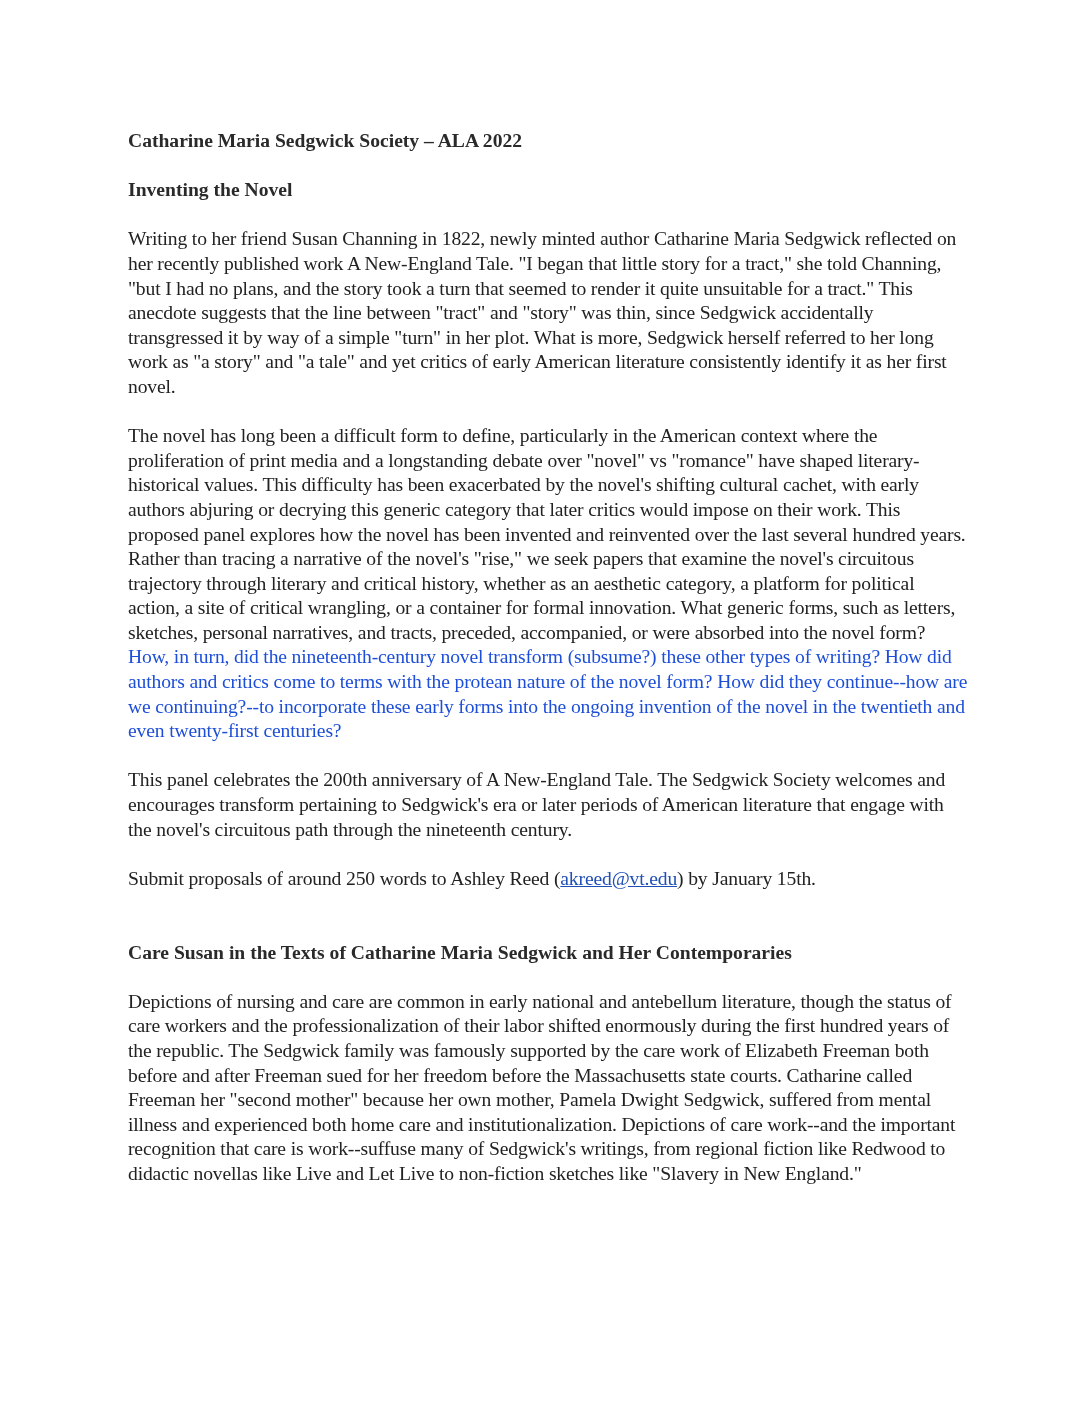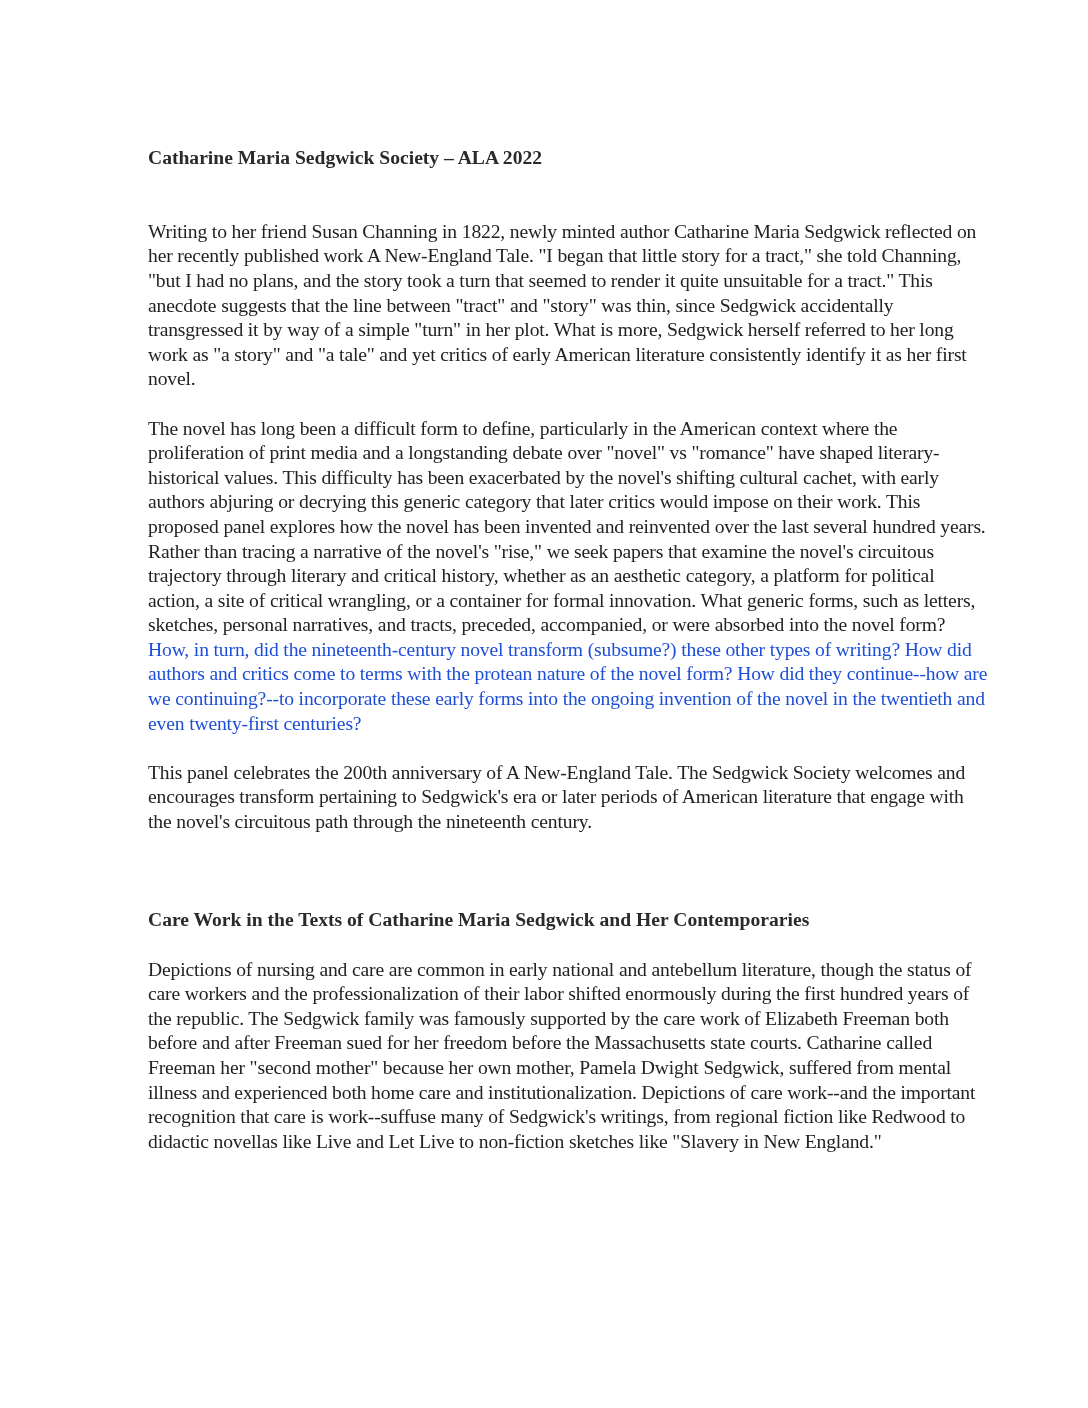--- a/index.html
+++ b/index.html
@@ -9,27 +9,26 @@
   }
   body {
     width: 1088px;
     height: 1408px;
     position: relative;
     overflow: hidden;
   }
   .page {
     position: absolute;
     left: 128px;
-    top: 146px;
+    top: 129px;
     width: 840px;
     font-family: "Liberation Serif", "DejaVu Serif", serif;
     font-size: 19.6px;
     line-height: 24.6px;
     color: #222222;
-    margin-left: 20px;
   }
   .page p, .page h1, .page h2 {
     margin: 0;
     padding: 0;
   }
   .heading {
     font-weight: bold;
     font-size: 19.6px;
     line-height: 24.6px;
     color: #2a2a2a;
@@ -45,31 +44,33 @@
   }
 </style>
 </head>
 <body>
 
 <div class="page">
 
   <h1 class="heading">Catharine Maria Sedgwick Society – ALA 2022</h1>
   <div class="gap"></div>
 
+  <h2 class="heading">Inventing the Novel</h2>
   <div class="gap"></div>
 
   <p class="para">Writing to her friend Susan Channing in 1822, newly minted author Catharine Maria Sedgwick reflected on her recently published work A New-England Tale. "I began that little story for a tract," she told Channing, "but I had no plans, and the story took a turn that seemed to render it quite unsuitable for a tract." This anecdote suggests that the line between "tract" and "story" was thin, since Sedgwick accidentally transgressed it by way of a simple "turn" in her plot. What is more, Sedgwick herself referred to her long work as "a story" and "a tale" and yet critics of early American literature consistently identify it as her first novel.</p>
   <div class="gap"></div>
 
   <p class="para"><span>The novel has long been a difficult form to define, particularly in the American context where the proliferation of print media and a longstanding debate over "novel" vs "romance" have shaped literary-historical values. This difficulty has been exacerbated by the novel's shifting cultural cachet, with early authors abjuring or decrying this generic category that later critics would impose on their work. This proposed panel explores how the novel has been invented and reinvented over the last several hundred years. Rather than tracing a narrative of the novel's "rise," we seek papers that examine the novel's circuitous trajectory through literary and critical history, whether as an aesthetic category, a platform for political action, a site of critical wrangling, or a container for formal innovation. What generic forms, such as letters, sketches, personal narratives, and tracts, preceded, accompanied, or were absorbed into the novel form?</span><span class="muted"> How, in turn, did the nineteenth-century novel transform (subsume?) these other types of writing? How did authors and critics come to terms with the protean nature of the novel form? How did they continue--how are we continuing?--to incorporate these early forms into the ongoing invention of the novel in the twentieth and even twenty-first centuries?</span></p>
   <div class="gap"></div>
 
   <p class="para">This panel celebrates the 200th anniversary of A New-England Tale. The Sedgwick Society welcomes and encourages transform pertaining to Sedgwick's era or later periods of American literature that engage with the novel's circuitous path through the nineteenth century.</p>
   <div class="gap"></div>
 
+  <p class="para"><span>Submit proposals of around 250 words to Ashley Reed (</span><a class="link">akreed@vt.edu</a><span>) by January 15th.</span></p>
   <div class="gap2"></div>
 
-  <h2 class="heading">Care Work in the Texts of Catharine Maria Sedgwick and Her Contemporaries</h2>
+  <h2 class="heading">Care Susan in the Texts of Catharine Maria Sedgwick and Her Contemporaries</h2>
   <div class="gap"></div>
 
   <p class="para">Depictions of nursing and care are common in early national and antebellum literature, though the status of care workers and the professionalization of their labor shifted enormously during the first hundred years of the republic. The Sedgwick family was famously supported by the care work of Elizabeth Freeman both before and after Freeman sued for her freedom before the Massachusetts state courts. Catharine called Freeman her "second mother" because her own mother, Pamela Dwight Sedgwick, suffered from mental illness and experienced both home care and institutionalization. Depictions of care work--and the important recognition that care is work--suffuse many of Sedgwick's writings, from regional fiction like Redwood to didactic novellas like Live and Let Live to non-fiction sketches like "Slavery in New England."</p>
 
 </div>
 
 </body></html>

